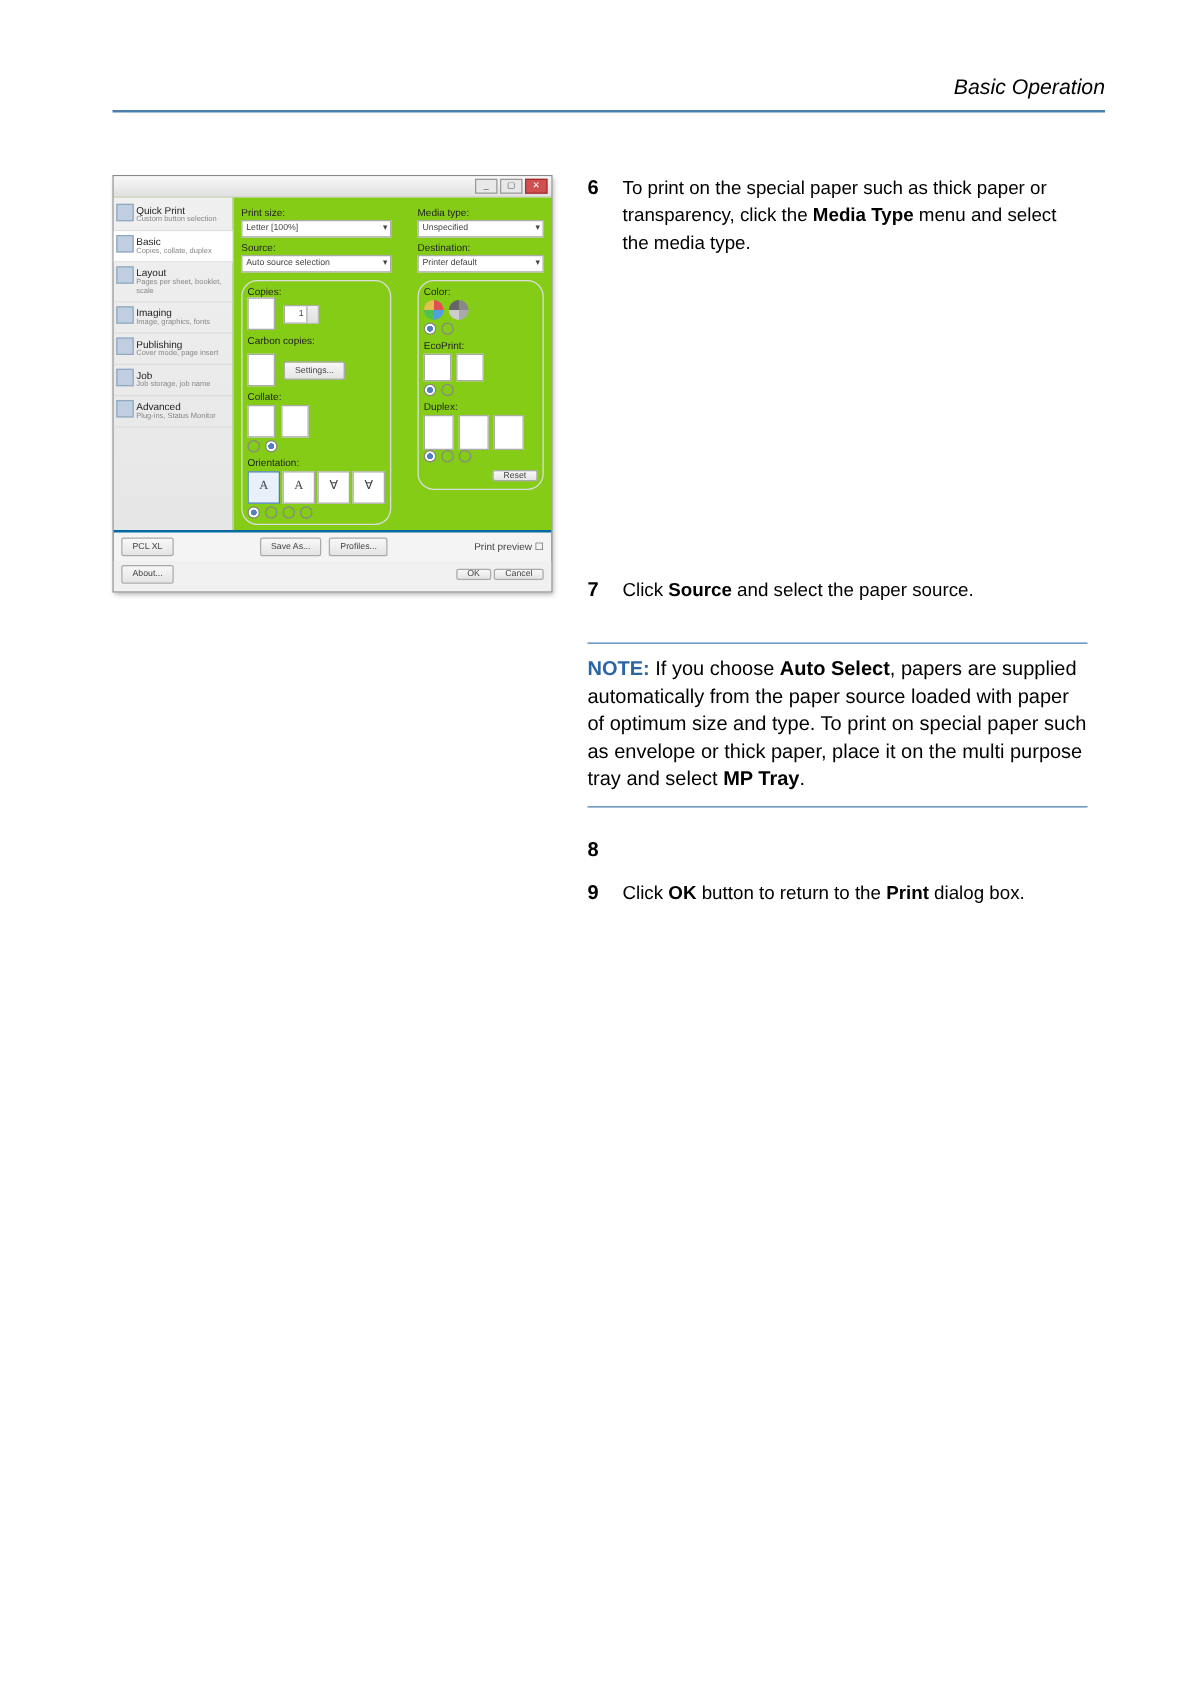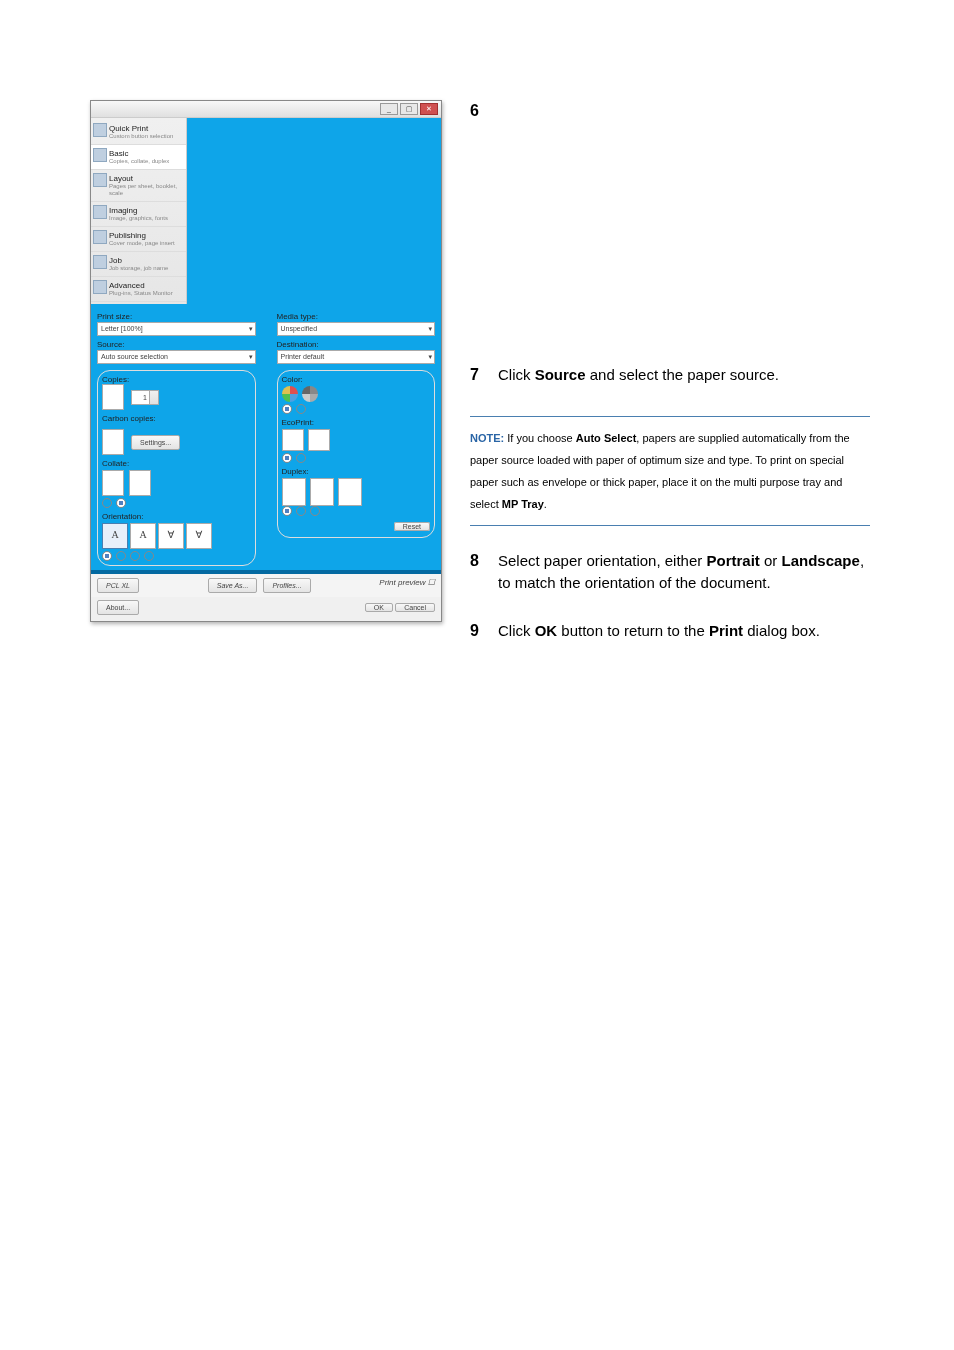--- a/index.html
+++ b/index.html
@@ -75,22 +75,21 @@
     width: 16px; height: 10px;
     border: 1px solid #999;
     background: #e8e8e8;
     font-size: 7px;
     text-align: center;
     line-height: 9px;
   }
   .win-btn.close { background: #d05050; color:#fff; border-color:#a03030; }
   .dialog-body {
     display: flex;
-    background: #0ea5e9;
-    flex-direction: column;
+    background: #84cc16;
   }
   .dialog-sidebar {
     width: 95px;
     background: linear-gradient(#f0f0f0,#e6e6e6);
     border-right: 1px solid #ccc;
     padding: 2px 0;
   }
   .side-item {
     padding: 4px 4px 4px 18px;
     border-bottom: 1px solid #ddd;
@@ -176,23 +175,22 @@
   .orient-cell.sel { border-color:#4a7fb0; background:#e8f0fa; }
   .color-ico { width:16px; height:16px; display:inline-block; background: conic-gradient(#e05050 0 90deg,#50a0e0 90deg 180deg,#50c050 180deg 270deg,#e0c050 270deg 360deg); border-radius:50%; margin-right:4px; }
   .gray-ico { width:16px; height:16px; display:inline-block; background: conic-gradient(#888 0 90deg,#aaa 90deg 180deg,#ccc 180deg 270deg,#666 270deg 360deg); border-radius:50%; }
   .eco-ico { width:20px; height:20px; border:1px solid #aaa; display:inline-block; margin-right:4px; background:#fff; }
   .duplex-row { display:flex; gap:4px; margin-top:2px; }
   .dup-ico { width:22px; height:26px; border:1px solid #aaa; background:#fff; }
   .dialog-footer {
     padding: 4px 6px;
     display:flex;
     justify-content:space-between;
-    align-items:flex-start;
-    border-top:4px solid #0369a1;
-    font-style:italic;
+    align-items:center;
+    border-top:2px solid #0369a1;
   }
   .footer-left { display:flex; gap:6px; align-items:center; }
   .dialog-bottom {
     padding: 3px 6px 6px 6px;
     display:flex;
     justify-content:space-between;
     align-items:center;
     background:#f0f0f0;
   }
 
@@ -222,41 +220,45 @@
     border-right:7px solid transparent;
     border-top:12px solid #000;
     vertical-align: -1px;
     margin-left:2px;
   }
   .note-box {
     border-top: 1.5px solid #4a7fb0;
     border-bottom: 1.5px solid #4a7fb0;
     padding: 10px 0;
     margin: 16px 0 24px 0;
-    font-size: 11px;
+    font-size: 16px;
     line-height: 22px;
   }
   .note-label {
     color: #2a65a6;
     font-weight: bold;
   }
   .footer-pagenum {
     position: absolute;
     left: 0; right: 0;
     bottom: 30px;
     text-align: center;
     font-style: italic;
     font-size: 14px;
     color: #222;
   }
 </style>
 </head>
 <body>
 
 <div class="page">
+  <div class="header-area">
+    <div class="header-title">Basic Operation</div>
+    <div class="header-rule"></div>
+  </div>
 
   <div class="content">
 
     <div class="left-col">
       <div class="dialog">
         <div class="dialog-titlebar">
           <span>&nbsp;</span>
           <div class="win-btns">
             <div class="win-btn">_</div>
             <div class="win-btn">▢</div>
@@ -375,40 +377,40 @@
             <span class="mini-btn">Cancel</span>
           </div>
         </div>
       </div>
     </div>
 
     <div class="right-col">
       <div class="step">
         <div class="step-num">6</div>
         <div class="step-body">
+          <p><span>To print on the special paper such as thick paper or transparency, click the </span><span class="b">Media Type</span><span> menu and select the media type.</span></p>
         </div>
       </div>
 
       <div style="height:230px;"></div>
 
       <div class="step">
         <div class="step-num">7</div>
         <div class="step-body">
           <p><span>Click </span><span class="b">Source</span><span> and select the paper source.</span></p>
         </div>
       </div>
 
       <div class="note-box">
         <span class="note-label">NOTE:</span><span> If you choose </span><span class="b">Auto Select</span><span>, papers are supplied automatically from the paper source loaded with paper of optimum size and type. To print on special paper such as envelope or thick paper, place it on the multi purpose tray and select </span><span class="b">MP Tray</span><span>.</span>
       </div>
 
       <div class="step">
         <div class="step-num">8</div>
         <div class="step-body">
-          <p><span>Select paper orientation, either </span><span class="b">Portrait</span><span> or </span><span class="b">Landscape</span><span>, to match the orientation of the document.</span></p>
         </div>
       </div>
 
       <div class="step">
         <div class="step-num">9</div>
         <div class="step-body">
           <p><span>Click </span><span class="b">OK</span><span> button to return to the </span><span class="b">Print</span><span> dialog box.</span></p>
         </div>
       </div>
 

